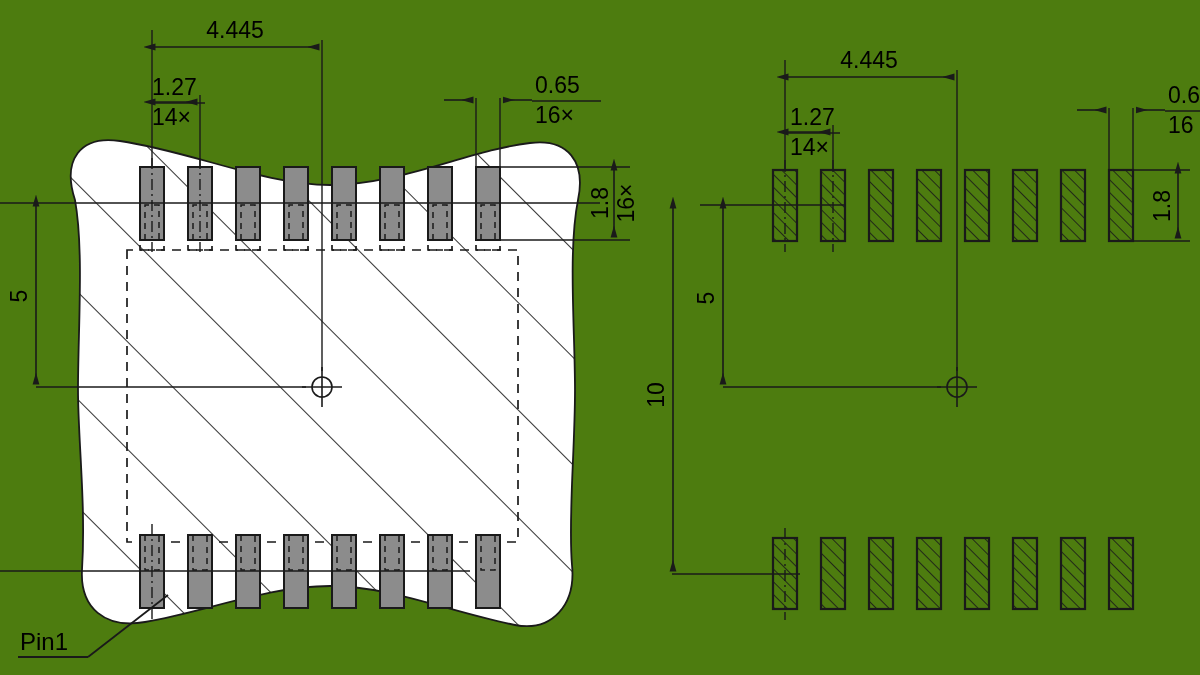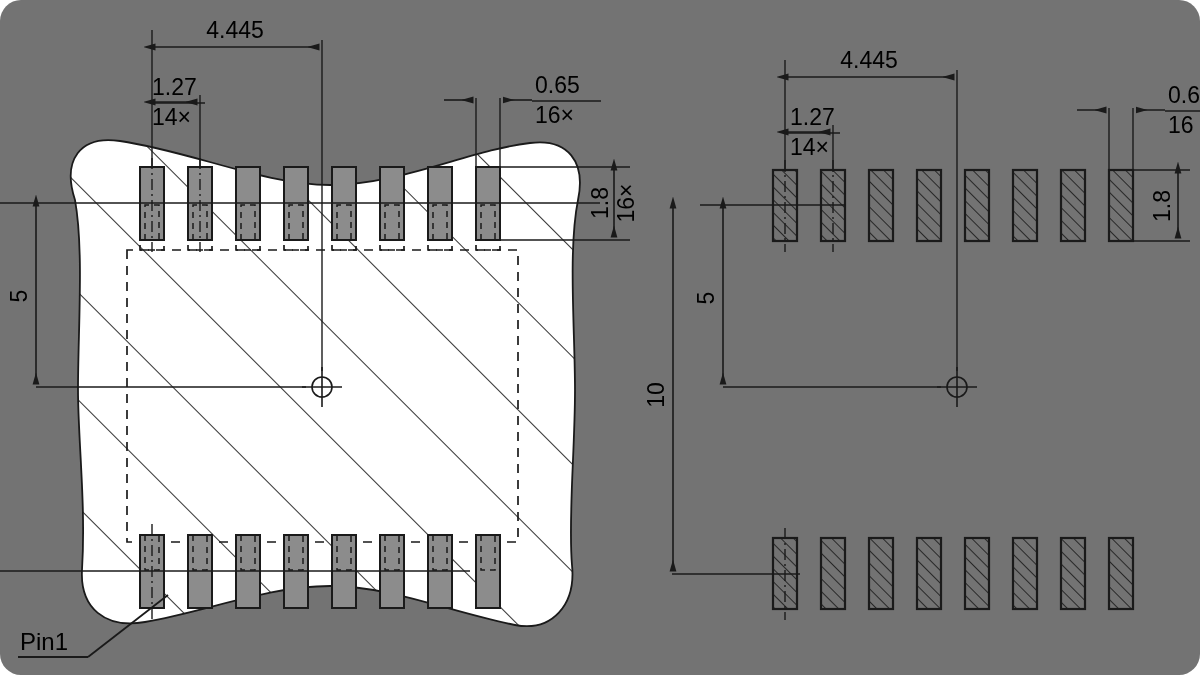--- a/index.html
+++ b/index.html
@@ -7,23 +7,22 @@
     padding: 0;
     background: #ffffff;
   }
   body {
     font-family: "Liberation Sans", sans-serif;
   }
   #root {
     position: relative;
     width: 1200px;
     height: 675px;
-    background: #737373;
+    background: #4d7c0f;
     overflow: hidden;
-    border-radius: 21px;
   }
   svg.drawing {
     position: absolute;
     left: 0;
     top: 0;
     width: 1200px;
     height: 675px;
     display: block;
   }
   text {

